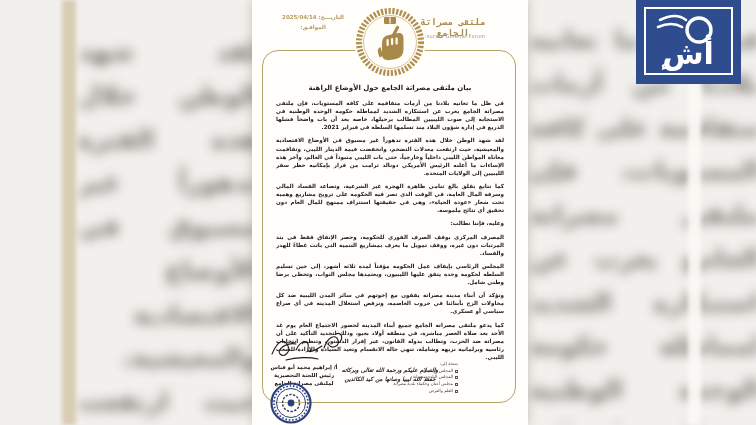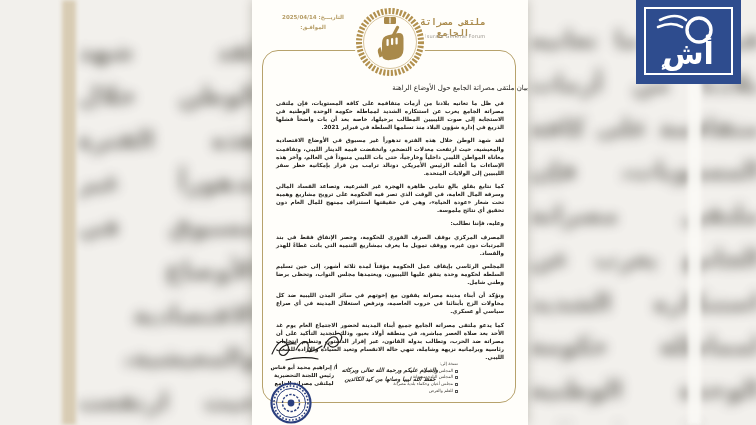--- a/index.html
+++ b/index.html
@@ -31,22 +31,22 @@
                 font-size:5.5px; line-height:1.8; font-weight:700; }
 
   .forum-logo { position:absolute; left:50%; top:5px; transform:translateX(-50%);
                 width:74px; height:74px; z-index:3; }
 
   .org-ar { position:absolute; right:30px; top:17px; width:90px; direction:rtl;
             text-align:center; color:#ab8c4e; font-weight:700; font-size:9px;font-family:Liberation Mono, monospace; }
   .org-en { position:absolute; right:30px; top:33px; width:90px; text-align:center;
             color:#9a958c; font-size:5px; letter-spacing:.2px; }
 
-  .doc-title { position:absolute; left:0; right:0; top:84px; 
-               font-size:7px; font-weight:400; color:#1f1d1a; direction:rtl; }
+  .doc-title { position:absolute; left:0; right:0; top:84px; text-align:center;
+               font-size:7px; font-weight:700; color:#1f1d1a; direction:rtl; }
 
   .doc-body { position:absolute; left:24px; right:24px; top:99px; direction:rtl;
               text-align:justify; text-align-last:right; font-size:5.6px;
               line-height:1.45; font-weight:700; color:#22201c; }
   .doc-body p { margin-bottom:5px; }
   .demand-intro { margin-bottom:5px; }
 
   .closing { text-align:center; text-align-last:center; direction:rtl;
              font-style:italic; font-size:5.8px; line-height:1.6; color:#2a2824;
              margin-top:3px; }

